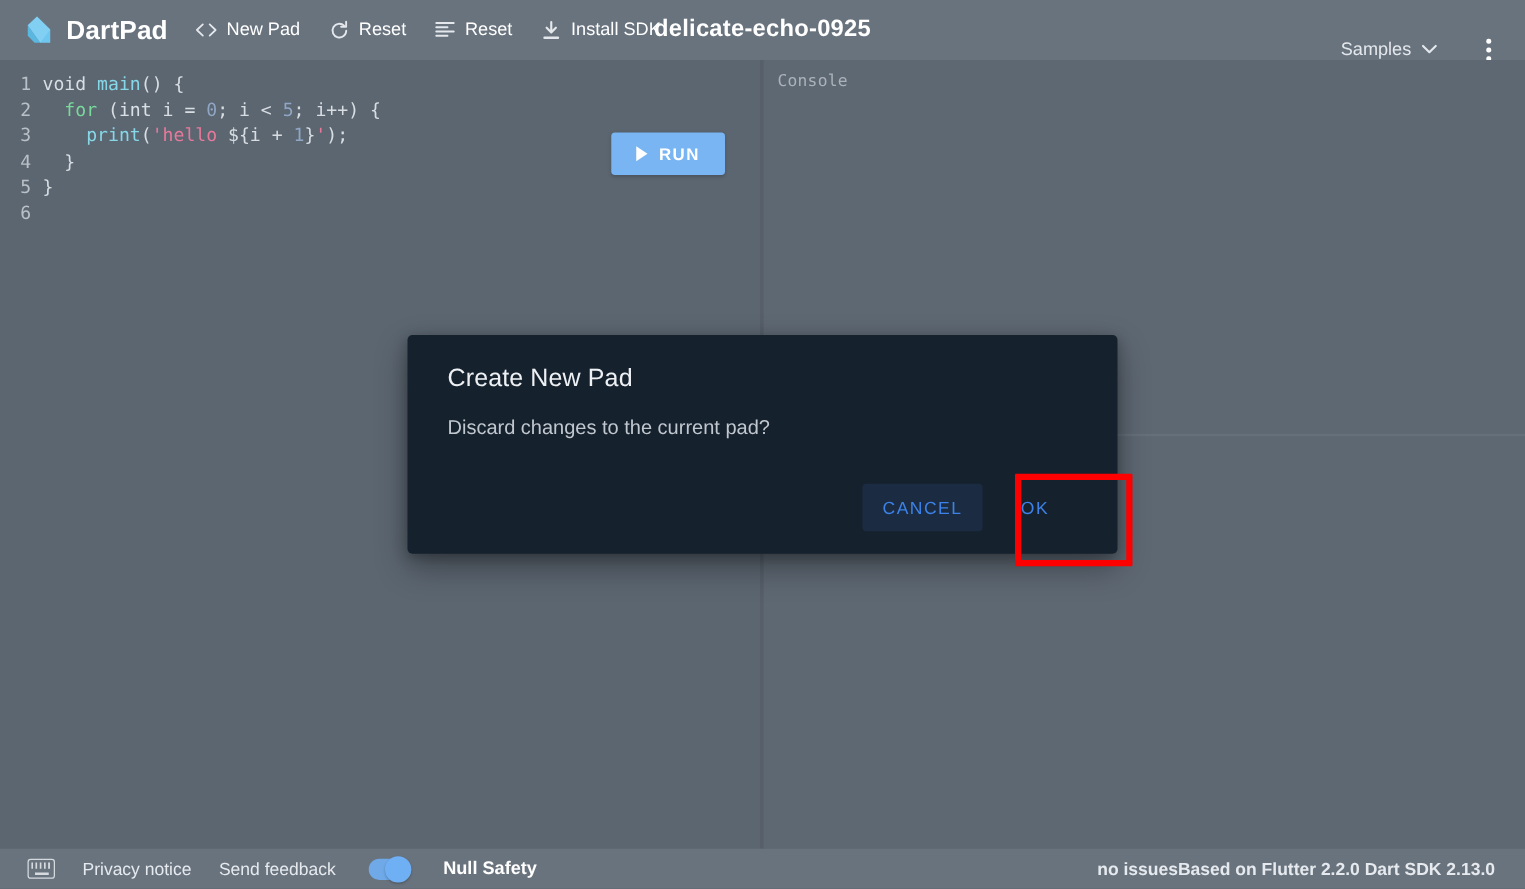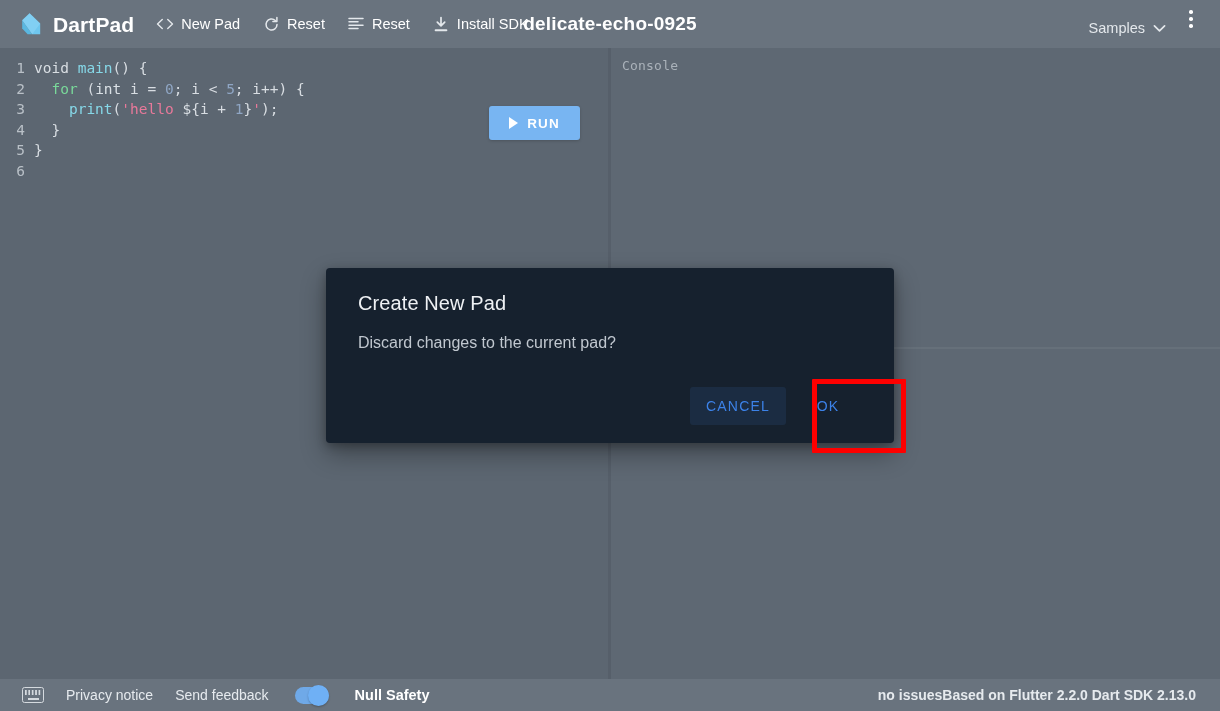--- a/index.html
+++ b/index.html
@@ -35,22 +35,22 @@
 
   #pad-title {
     position:absolute; left:0; right:0; top:0; height:48px;
     display:flex; align-items:center; justify-content:center;
     pointer-events:none;
   }
   #pad-title span {
     font-size:19px; color:#ffffff; font-weight:700; letter-spacing:.2px;
   }
   #hdr-right {
-    position:absolute; right:10px; top:4px; height:48px;
-    display:flex; gap:2px;
+    position:absolute; right:10px; top:16px; height:48px;
+    display:flex; align-items:center; gap:18px;
   }
   .samples-btn {
     display:flex; align-items:center; gap:8px;
     color:#e4e8ec; font-size:14.5px; padding:6px 10px; cursor:pointer;
   }
   .kebab { width:26px; height:30px; display:flex; flex-direction:column;
     align-items:center; justify-content:center; gap:3.5px; cursor:pointer; margin-right:6px; }
   .kebab i { width:3.5px; height:3.5px; border-radius:50%; background:#ffffff; display:block; }
 
   

